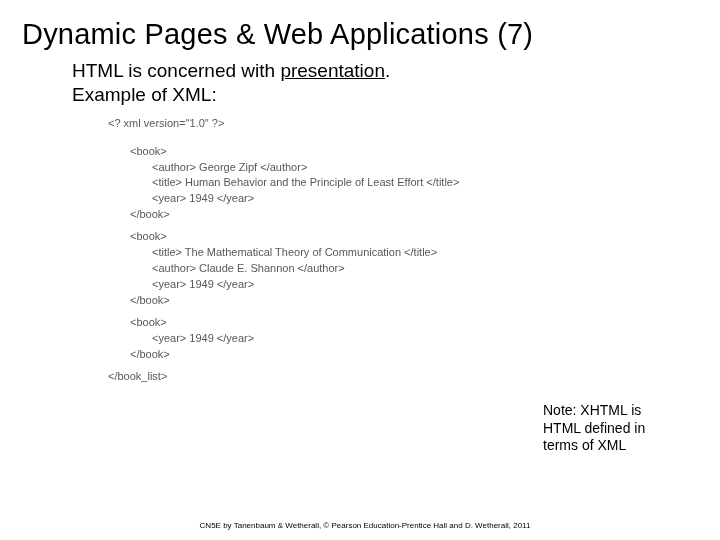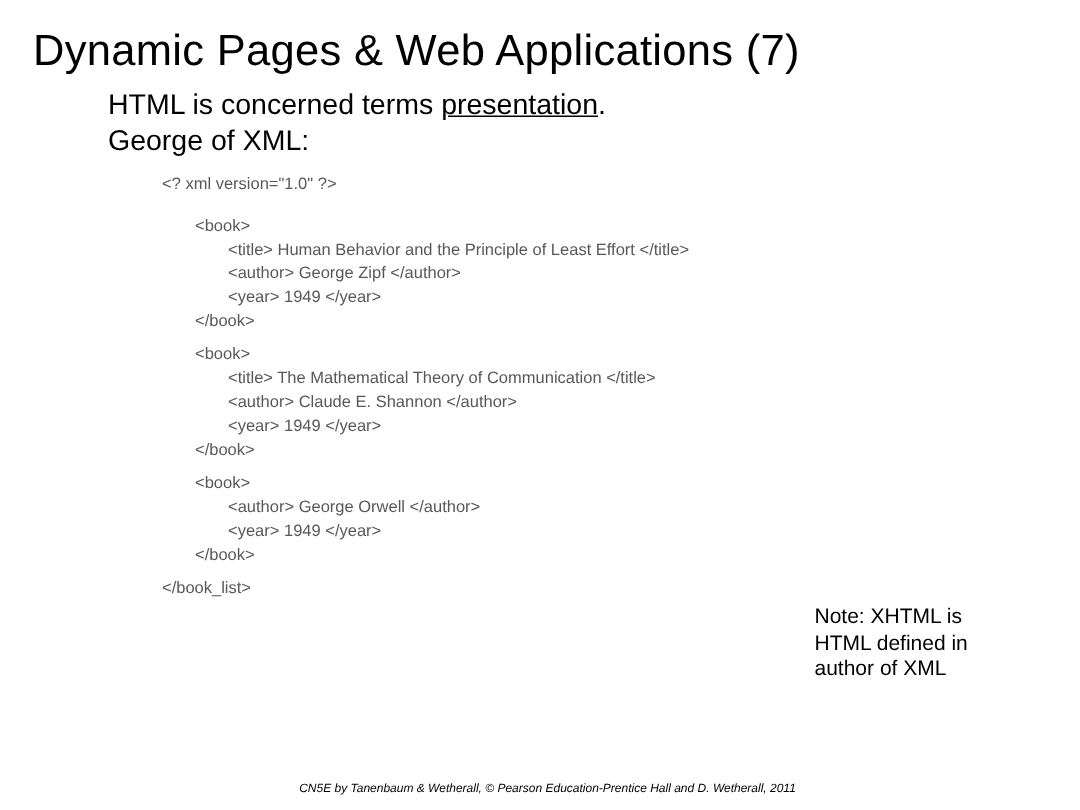--- a/index.html
+++ b/index.html
@@ -53,58 +53,56 @@
     color: #000;
   }
   .footer {
     position: absolute;
     left: 10px;
     right: 0;
     bottom: 10px;
     text-align: center;
     font-size: 8px;
     color: #000;
-    font-style: italic;
   }
 </style>
 </head>
 <body>
 
 <div class="slide">
 
   <div class="title">Dynamic Pages &amp; Web Applications (7)</div>
 
   <div class="body">
     <div>
-      <span>HTML is concerned terms </span><span class="underline">presentation</span><span>.</span>
+      <span>HTML is concerned with </span><span class="underline">presentation</span><span>.</span>
     </div>
-    <div class="line3">George of XML:</div>
+    <div class="line3">Example of XML:</div>
 
     <div class="code-block">
       <div>&lt;? xml version="1.0" ?&gt;</div>
       <div class="gap"></div>
       <div class="gap"></div>
       <div class="indent1">&lt;book&gt;</div>
+      <div class="indent2">&lt;author&gt; George Zipf &lt;/author&gt;</div>
       <div class="indent2">&lt;title&gt; Human Behavior and the Principle of Least Effort &lt;/title&gt;</div>
-      <div class="indent2">&lt;author&gt; George Zipf &lt;/author&gt;</div>
       <div class="indent2">&lt;year&gt; 1949 &lt;/year&gt;</div>
       <div class="indent1">&lt;/book&gt;</div>
       <div class="gap"></div>
       <div class="indent1">&lt;book&gt;</div>
       <div class="indent2">&lt;title&gt; The Mathematical Theory of Communication &lt;/title&gt;</div>
       <div class="indent2">&lt;author&gt; Claude E. Shannon &lt;/author&gt;</div>
       <div class="indent2">&lt;year&gt; 1949 &lt;/year&gt;</div>
       <div class="indent1">&lt;/book&gt;</div>
       <div class="gap"></div>
       <div class="indent1">&lt;book&gt;</div>
-      <div class="indent2">&lt;author&gt; George Orwell &lt;/author&gt;</div>
       <div class="indent2">&lt;year&gt; 1949 &lt;/year&gt;</div>
       <div class="indent1">&lt;/book&gt;</div>
       <div class="gap"></div>
       <div>&lt;/book_list&gt;</div>
     </div>
   </div>
 
-  <div class="note-box">Note: XHTML is HTML defined in author of XML</div>
+  <div class="note-box">Note: XHTML is HTML defined in terms of XML</div>
 
   <div class="footer">CN5E by Tanenbaum &amp; Wetherall, © Pearson Education-Prentice Hall and D. Wetherall, 2011</div>
 
 </div>
 
 </body></html>

